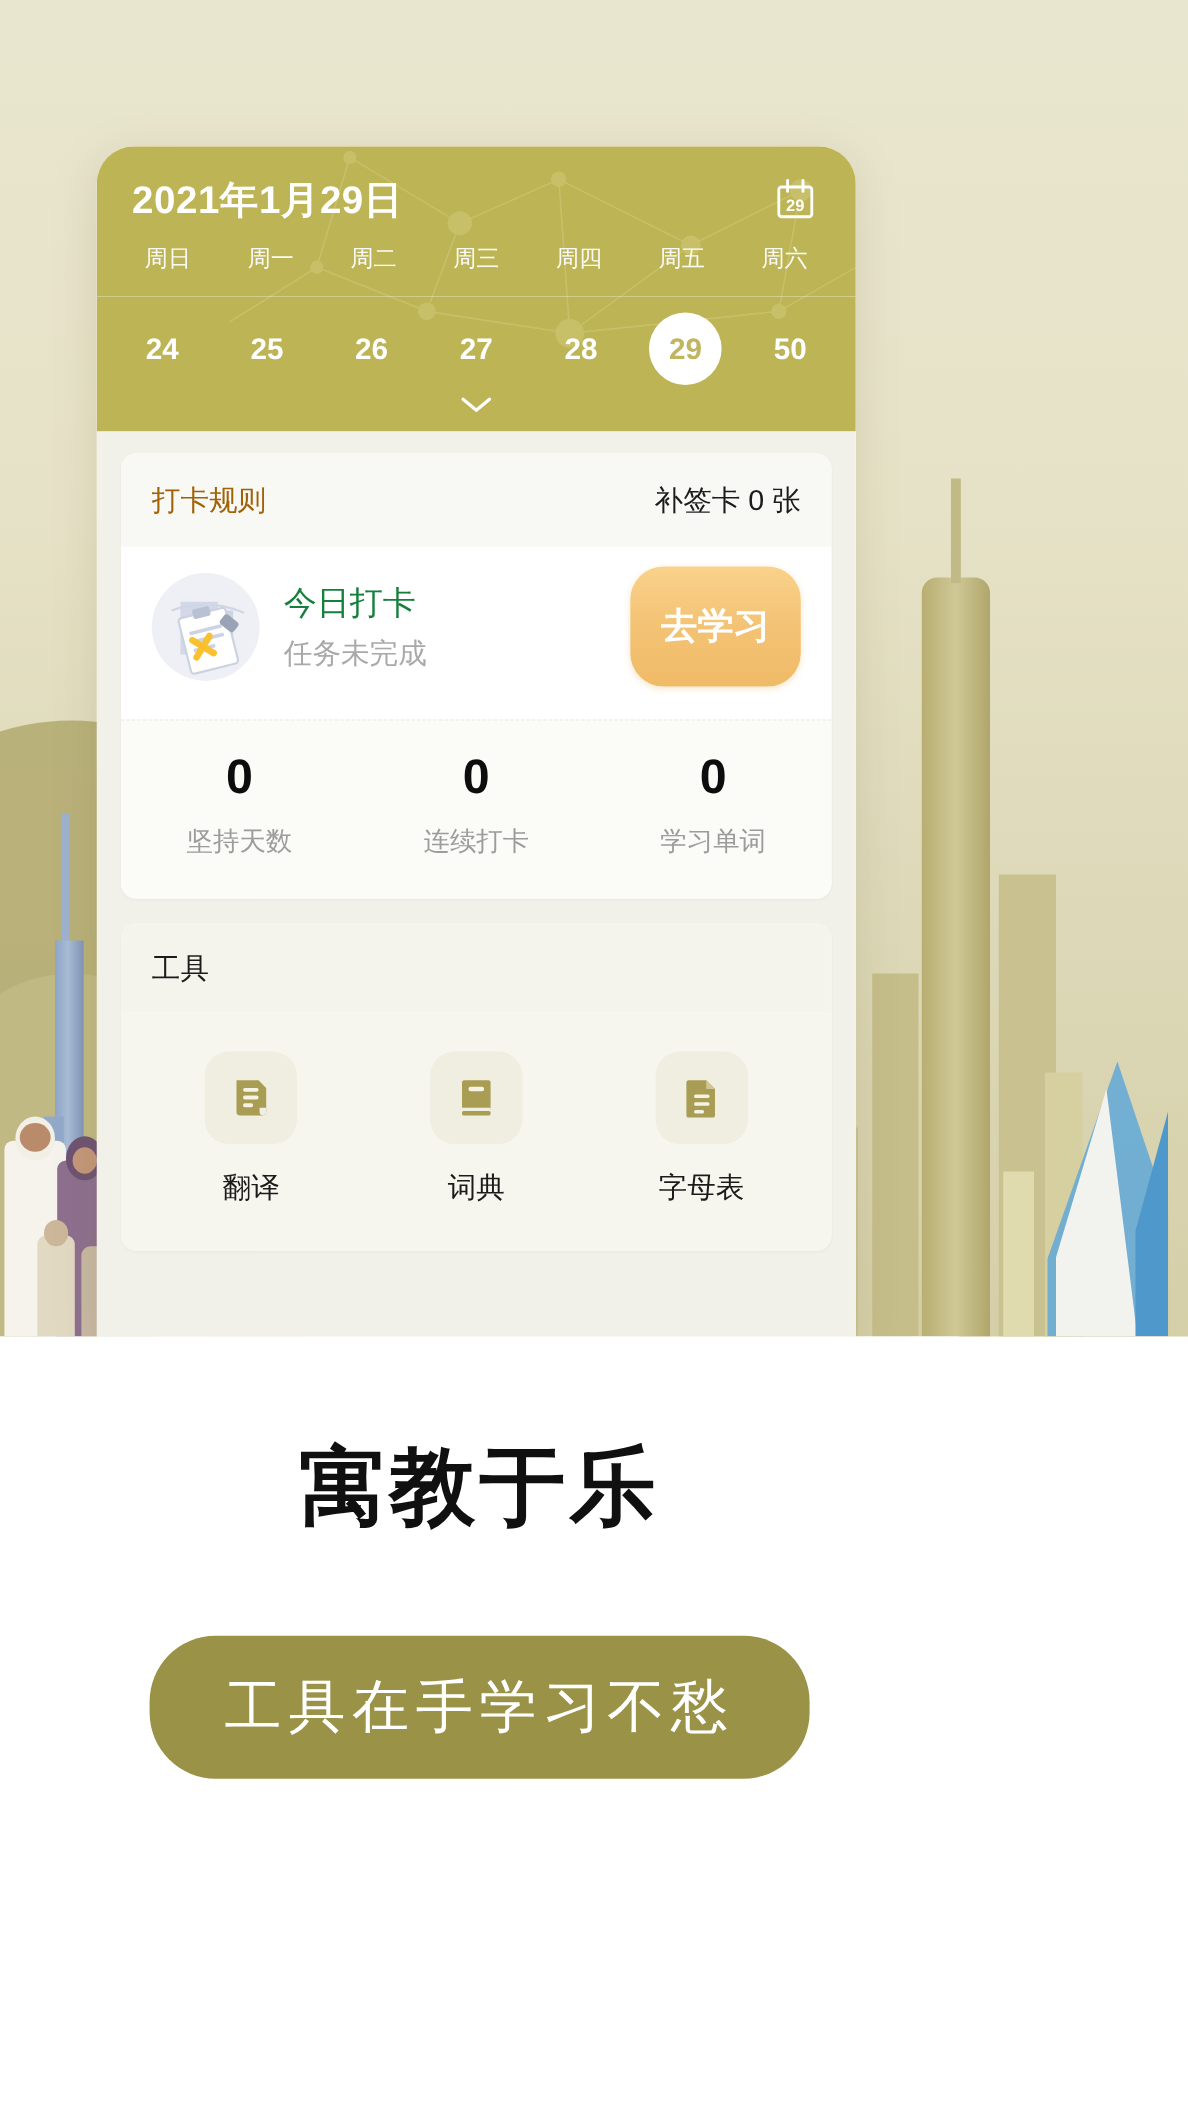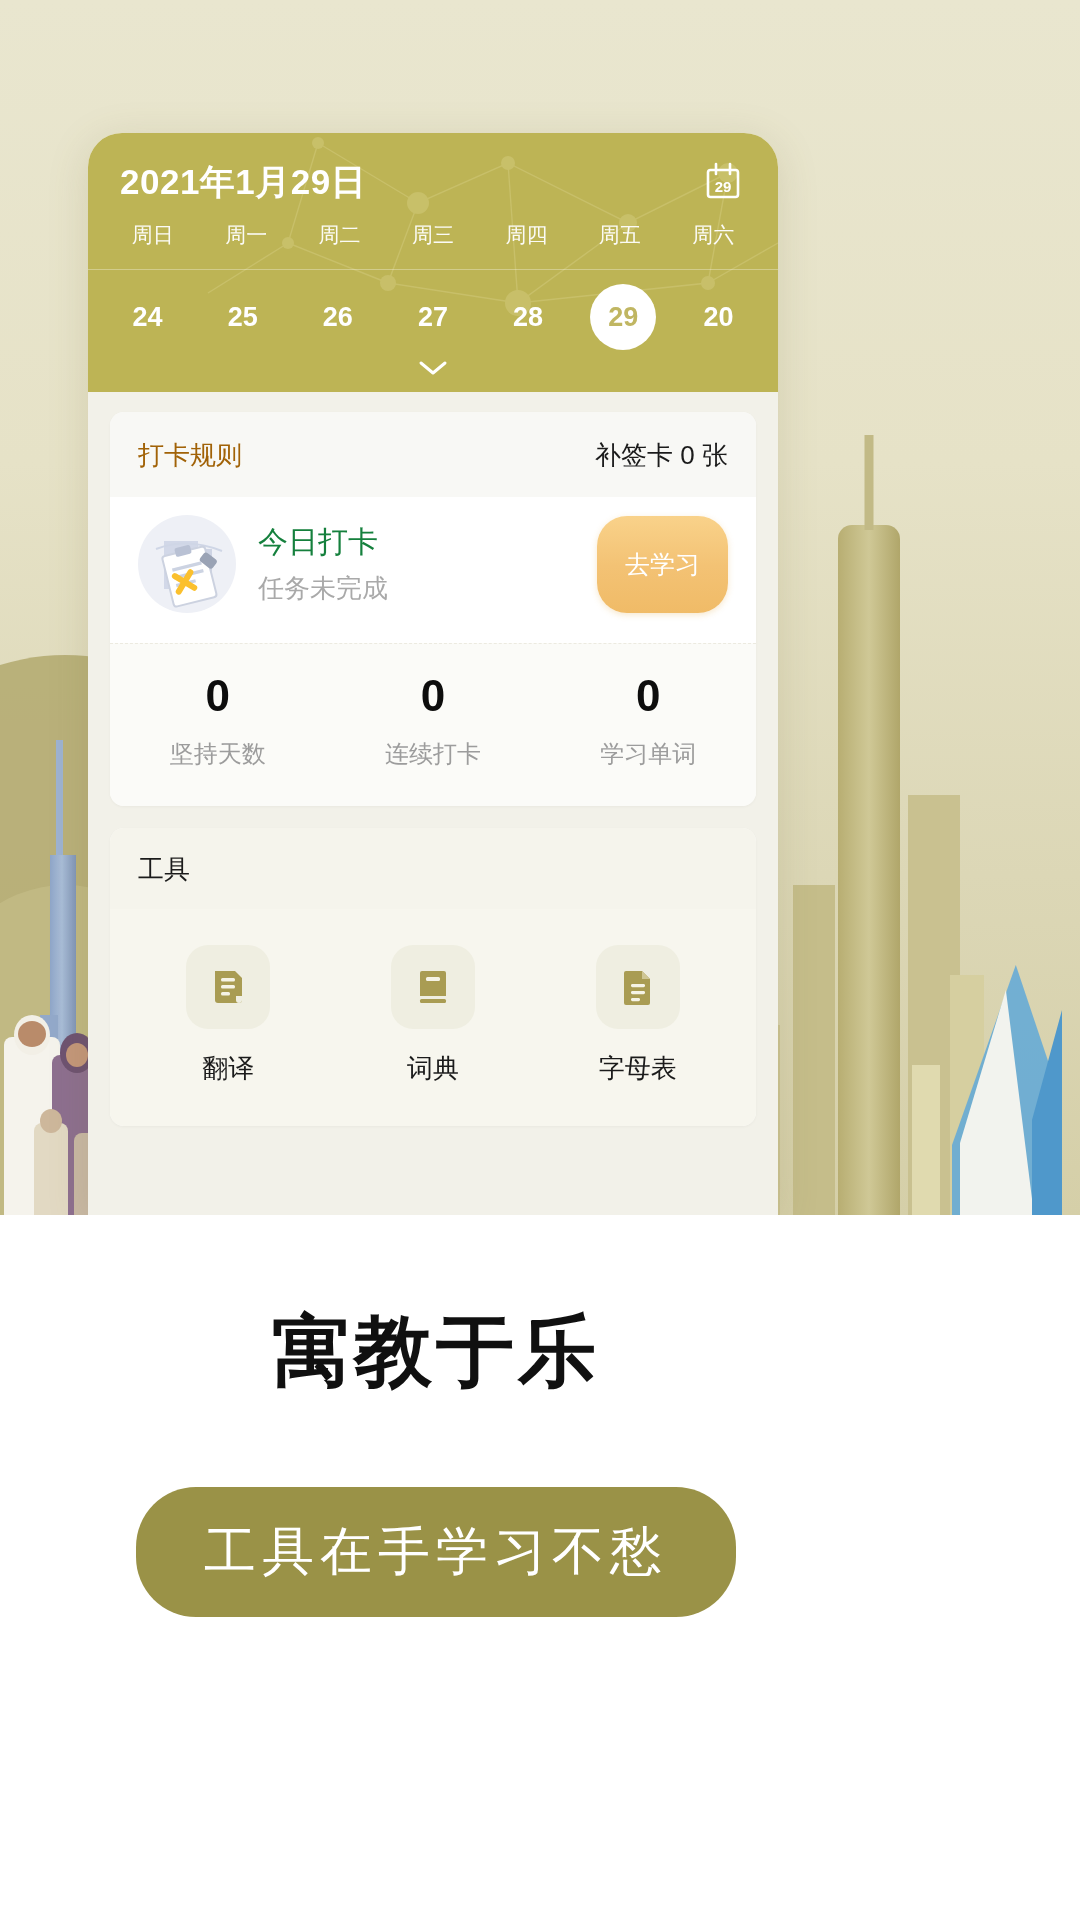--- a/index.html
+++ b/index.html
@@ -275,27 +275,28 @@
   }
   .checkin-text { margin-left: 22px; flex: 1; }
   .checkin-title {
     font-size: 30px; font-weight: normal; color: #15803d;
     margin-bottom: 8px;
   }
   .checkin-sub { font-size: 26px; color: #a9a9a9; }
   .go-study {
     background: linear-gradient(180deg, #f9d28a 0%, #f3c274 52%, #f0bb67 100%);
     color: #ffffff;
-    font-size: 25px;
+    font-size: 33px;
     padding: 32px 28px;
     border-radius: 30px;
     border: none;
     cursor: pointer;
     flex: none;
     box-shadow: 0 2px 6px rgba(230,180,90,0.30);
+    font-weight: bold;
   }
 
   .stats {
     display: flex;
     border-top: 1px dashed #eceae0;
     background: #fbfbf8;
     padding: 30px 0 36px 0;
   }
   .stat { flex: 1; text-align: center; }
   .stat-num {
@@ -439,21 +440,21 @@
       <div class="weekday">周六</div>
     </div>
 
     <div class="days">
       <div class="day"><span class="pill">24</span></div>
       <div class="day"><span class="pill">25</span></div>
       <div class="day"><span class="pill">26</span></div>
       <div class="day"><span class="pill">27</span></div>
       <div class="day"><span class="pill">28</span></div>
       <div class="day selected"><span class="pill">29</span></div>
-      <div class="day"><span class="pill">20</span></div>
+      <div class="day"><span class="pill">50</span></div>
     </div>
 
     <div class="chev-row">
       <svg width="34" height="20" viewBox="0 0 34 20">
         <polyline points="5,5 17,15 29,5" fill="none" stroke="#ffffff" stroke-width="3" stroke-linecap="round" stroke-linejoin="round"></polyline>
       </svg>
     </div>
   </div>
 
   <div class="content">

